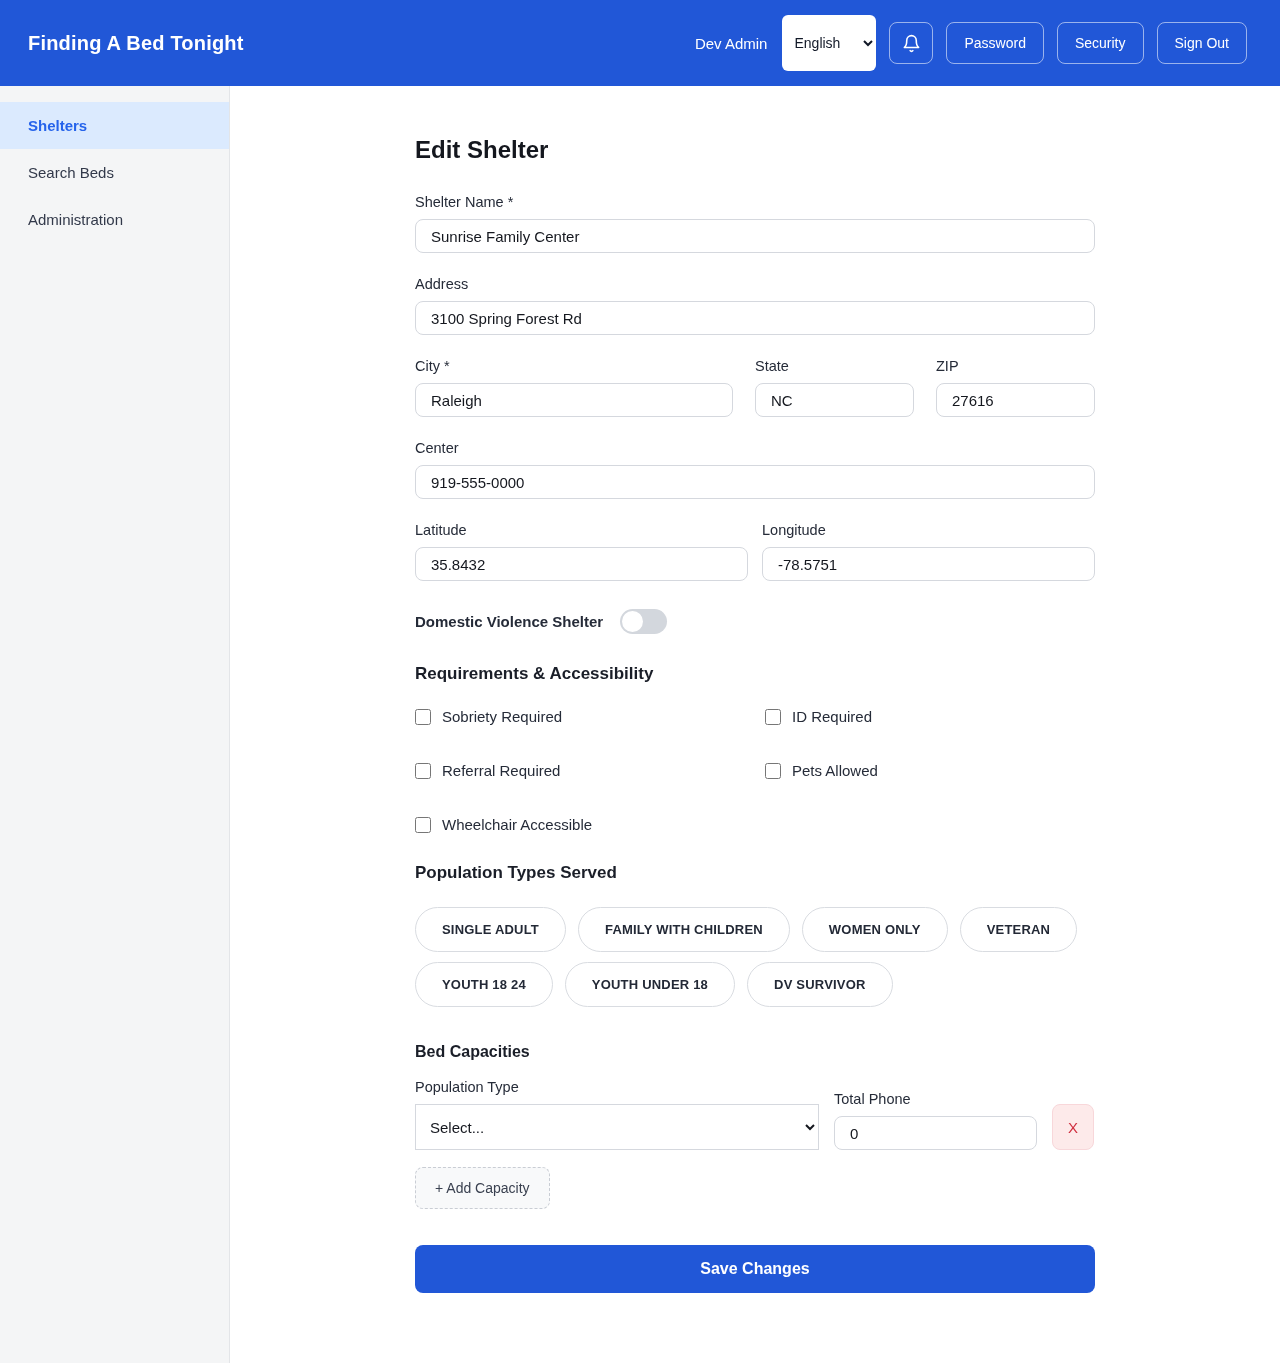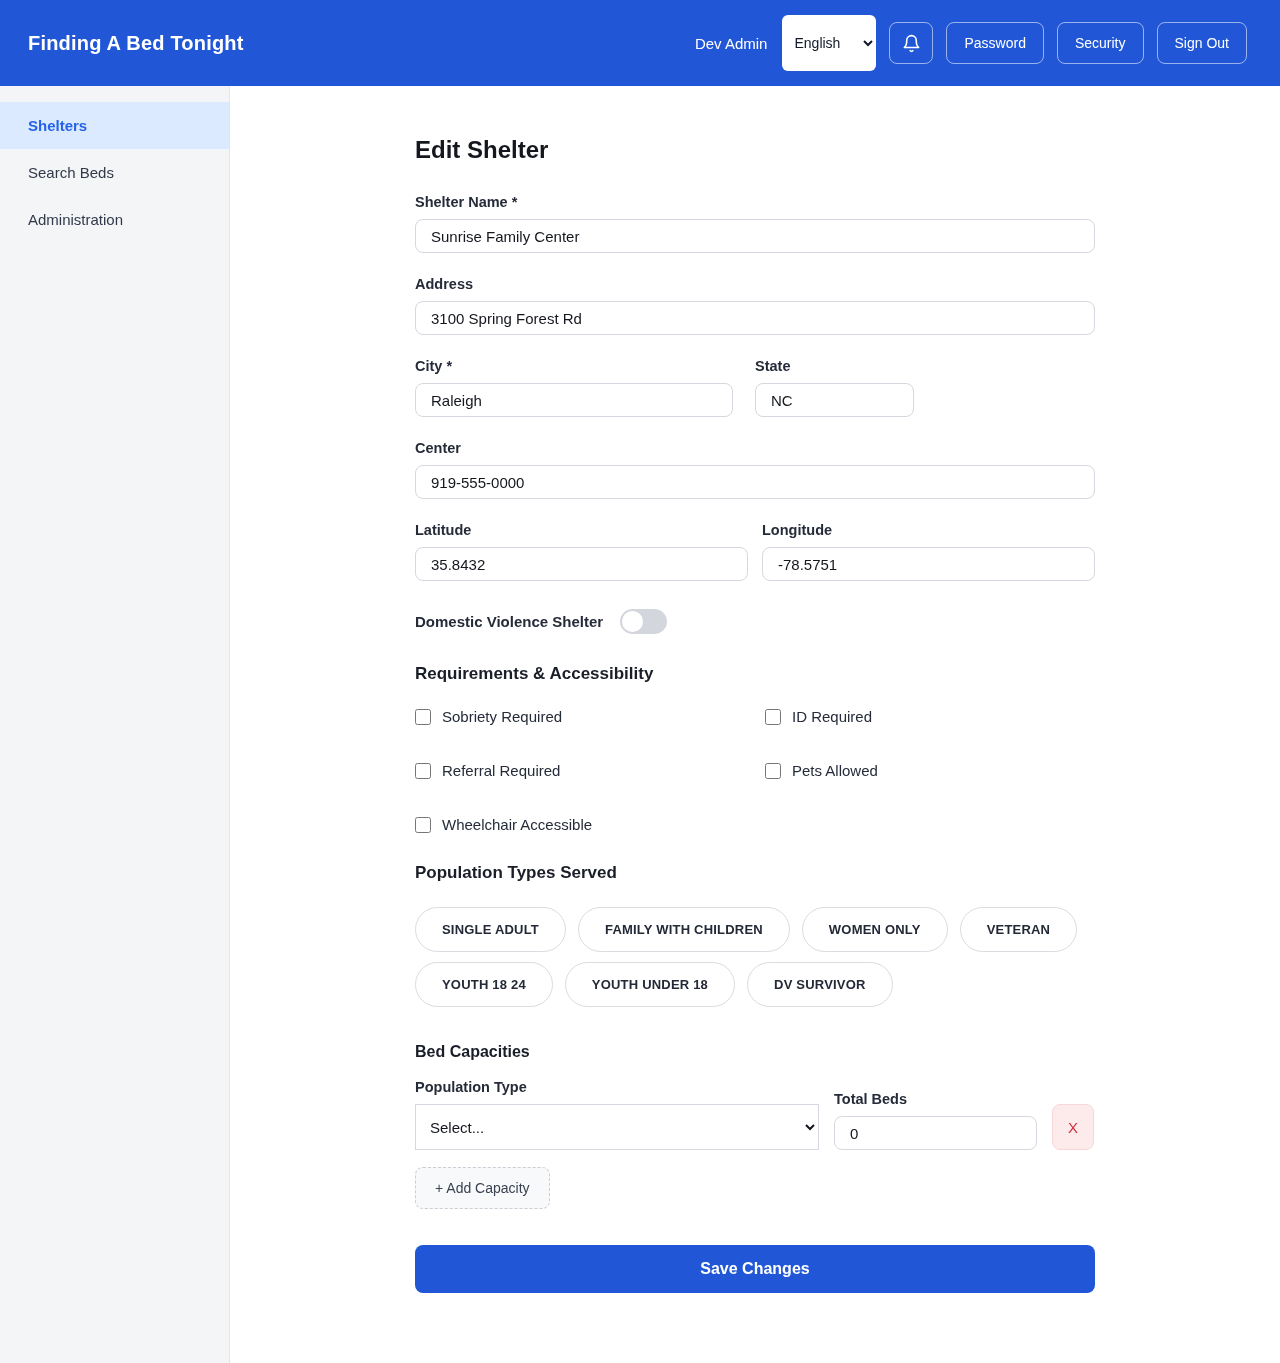--- a/index.html
+++ b/index.html
@@ -42,21 +42,21 @@
     padding:15px 28px; font-size:15px; color:#32394a; cursor:pointer;
   }
   .side-item.active {
     background:#dbeafe; color:#2563eb; font-weight:700;
   }
   .main { flex:1; padding:50px 0 33px; }
   .form-wrap { max-width:680px; margin:0 auto; }
   
   .page-title { font-size:24px; font-weight:700; color:#14171e; margin-bottom:30px; }
   .group { margin-bottom:23px; }
-  .lbl { display:block; font-size:14.5px; font-weight:700; color:#252b38; margin-bottom:9px; }
+  .lbl { display:block; font-size:14.5px; font-weight:400; color:#252b38; margin-bottom:9px; }
   .inp {
     width:100%; height:34px; border:1px solid #d5d8de; border-radius:8px;
     padding:0 15px; font-size:15px; color:#14171e; background:#ffffff;
     font-family:"Liberation Sans", sans-serif;
   }
   .row-csz { display:grid; grid-template-columns:2fr 1fr 1fr; gap:22px; }
   .row-2 { display:grid; grid-template-columns:1fr 1fr; gap:14px; }
   
   .toggle-row { display:flex; align-items:center; gap:17px; margin:28px 0 26px; }
   .toggle-lbl { font-size:15px; font-weight:600; color:#252b38; }
@@ -156,20 +156,24 @@
 
       <div class="group row-csz">
         <div>
           <label class="lbl">City *</label>
           <input class="inp" type="text" value="Raleigh" style="">
         </div>
         <div>
           <label class="lbl">State</label>
           <input class="inp" type="text" value="NC" style="">
         </div>
+        <div>
+          <label class="lbl">ZIP</label>
+          <input class="inp" type="text" value="27616" style="">
+        </div>
       </div>
 
       <div class="group">
         <label class="lbl">Center</label>
         <input class="inp" type="text" value="919-555-0000" style="">
       </div>
 
       <div class="group row-2">
         <div>
           <label class="lbl">Latitude</label>
@@ -225,21 +229,21 @@
 
       <h3 class="cap-h">Bed Capacities</h3>
       <div class="cap-grid">
         <div>
           <label class="lbl">Population Type</label>
           <select class="cap-sel">
             <option>Select...</option>
           </select>
         </div>
         <div>
-          <label class="lbl">Total Beds</label>
+          <label class="lbl">Total Phone</label>
           <input class="inp" type="text" value="0" style="">
         </div>
         <button class="x-btn">X</button>
       </div>
       <button class="add-btn">+ Add Capacity</button>
 
       <button class="save-btn">Save Changes</button>
     </div>
   </main>
 </div>

